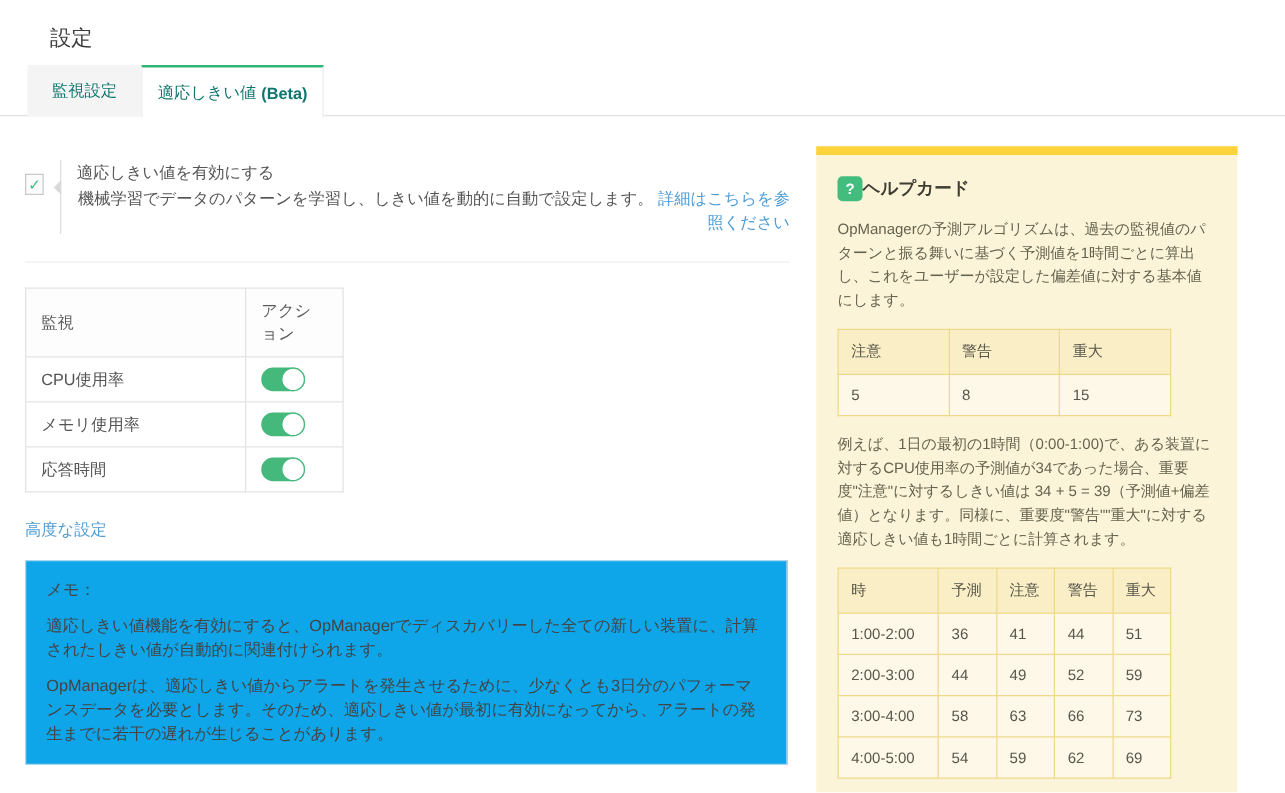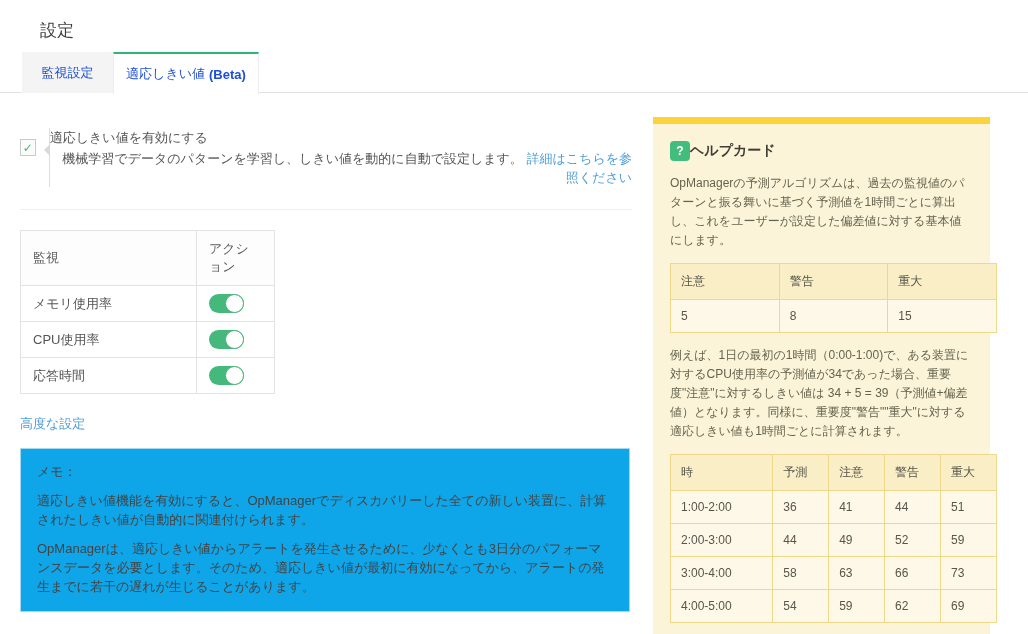--- a/index.html
+++ b/index.html
@@ -5,33 +5,33 @@
   * { margin:0; padding:0; box-sizing:border-box; }
   html,body { width:1028px; height:634px; background:#fff;
     font-family:"Liberation Sans","DejaVu Sans",sans-serif; color:#444; }
   .page { position:relative; width:1028px; height:634px; overflow:hidden; background:#fff; }
 
   .page-title { position:absolute; left:40px; top:19px; font-size:17px; color:#3c3c3c; font-weight:400;font-family:Liberation Mono, monospace; }
 
   
   .tabbar { position:absolute; left:0; top:52px; width:1028px; height:41px; border-bottom:1px solid #e2e2e2; }
   .tab { position:absolute; top:0; height:41px; display:flex; align-items:center; justify-content:center;
-         font-size:13px; color:#1d4ed8; cursor:pointer; }
+         font-size:13px; color:#0f766e; cursor:pointer; }
   .tab.inactive { left:22px; width:91px; background:#f4f4f4; }
   .tab.active { left:113px; width:146px; background:#fff; border-top:2px solid #2fb676;
                 border-left:1px solid #ececec; border-right:1px solid #ececec; height:42px; }
   .tab.active .beta { font-weight:bold; margin-left:4px; }
 
   
   .left-col { position:absolute; left:20px; top:118px; width:612px; }
 
   .enable-row { display:flex; margin-top:10px; }
   .checkbox { width:17px; height:17px; border:1px solid #c9c9c9; background:#fbfbfb; margin-top:11px;
               display:flex; align-items:center; justify-content:center; font-size:12px; color:#3cb878; font-weight:bold; }
-  .callout { position:relative; margin-left:13px; border-left:1px solid #ddd;
+  .callout { position:relative; margin-left:13px; padding-left:12px; border-left:1px solid #ddd;
              font-size:13px; line-height:19px; color:#555; }
   .callout::before { content:""; position:absolute; left:-6px; top:16px; border:6px solid transparent;
                      border-right-color:#d9d9d9; border-left:0; }
   .enable-desc { margin-top:2px;text-align:right; }
   .link { color:#4e9cd5; cursor:pointer; text-decoration:none; }
 
   .divider1 { border-bottom:1px solid #efefef; margin-top:22px; }
 
   .mon-table { border-collapse:collapse; margin-top:20px; font-size:13px; color:#555; }
   .mon-table th, .mon-table td { border:1px solid #e3e3e3; text-align:left; font-weight:400; }
@@ -53,21 +53,21 @@
 
   
   .help-card { position:absolute; left:653px; top:117px; width:337px; border-top:7px solid #fdd33c;
                background:#fcf4d8; padding:15px 17px 16px 17px; }
   .help-head { display:flex; align-items:center; margin-top:2px; }
   .help-qicon { width:20px; height:20px; border-radius:4px; background:#42bd7d; color:#fff; font-size:12px;
                 font-weight:bold; display:flex; align-items:center; justify-content:center; }
   .help-title { font-size:14px; font-weight:bold; color:#3f3e34; }
   .help-p { margin-top:13px; font-size:12px; line-height:19px; color:#64634f; }
 
-  .help-table { border-collapse:collapse; margin-top:13px; font-size:12px; color:#57564a; width:327px; }
+  .help-table { border-collapse:collapse; margin-top:13px; font-size:12px; color:#57564a; width:267px; }
   .help-table th, .help-table td { border:1px solid #eed98b; text-align:left; font-weight:400; padding:9px 10px; }
   .help-table th { background:#faeec7; }
   .help-table td { background:#fdf8e7; }
   .t1 th { width:101px; }
   .t2 .c-hour { width:95px; }
   .t2 .c-num { width:52px; }
 </style>
 </head>
 <body>
 
@@ -102,29 +102,29 @@
 
     <div class="divider1"></div>
 
     <table class="mon-table">
       <tbody>
           <tr>
         <th class="col-monitor">監視</th>
         <th class="col-action">アクション</th>
       </tr>
       <tr>
-        <td>メモリ使用率</td>
+        <td>CPU使用率</td>
         <td>
               <div class="toggle">
                 <div class="knob"></div>
               </div>
             </td>
       </tr>
       <tr>
-        <td>CPU使用率</td>
+        <td>メモリ使用率</td>
         <td>
               <div class="toggle">
                 <div class="knob"></div>
               </div>
             </td>
       </tr>
       <tr>
         <td>応答時間</td>
         <td>
               <div class="toggle">

